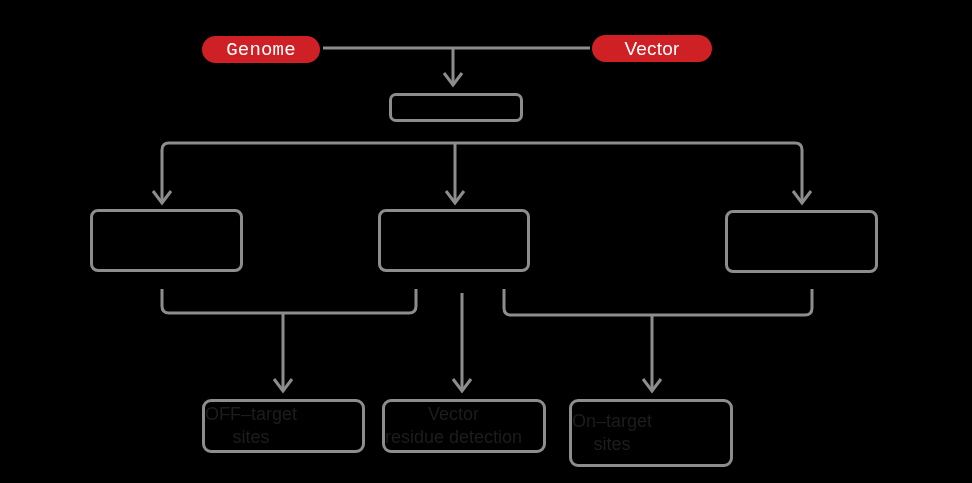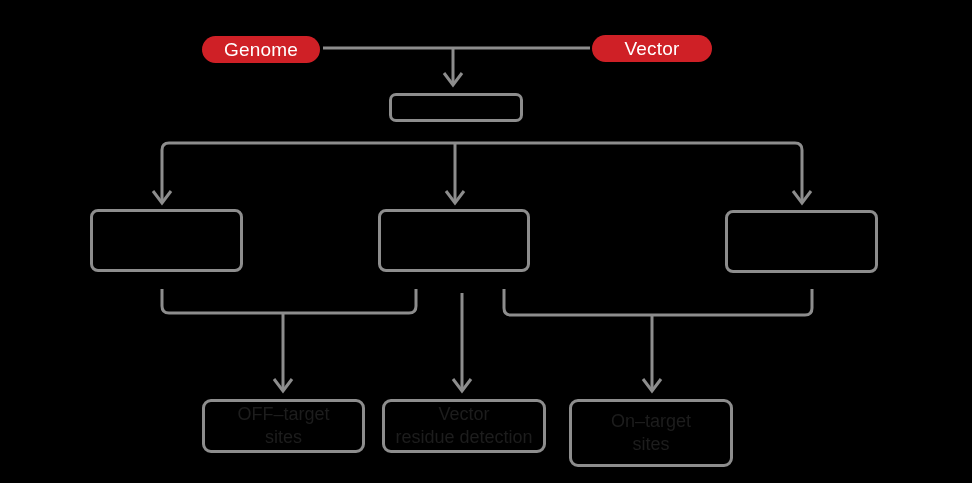--- a/index.html
+++ b/index.html
@@ -23,32 +23,32 @@
   }
   .connectors path{
     stroke:var(--connector-gray);stroke-width:3;fill:none;
     stroke-linecap:butt;stroke-linejoin:miter;
   }
   .pill{
     position:absolute;background:var(--node-red);color:var(--pill-text-white);
     border-radius:14px;display:flex;align-items:center;justify-content:center;
     font-size:19px;letter-spacing:0.2px;
   }
-  .pill-genome{left:202px;top:36px;width:118px;height:27px;}
+  .pill-genome{left:202px;top:36px;width:118px;height:27px;font-family:Liberation Mono, monospace;}
   .pill-vector{left:592px;top:35px;width:120px;height:27px;}
   .node{
     position:absolute;border:3px solid var(--connector-gray);
     border-radius:8px;background:var(--background);
   }
   .node-process{left:389px;top:93px;width:134px;height:29px;border-radius:7px;}
   .node-mid-left{left:90px;top:209px;width:153px;height:63px;}
   .node-mid-center{left:378px;top:209px;width:152px;height:63px;}
   .node-mid-right{left:725px;top:210px;width:153px;height:63px;}
   .node-output{
-    display:flex;align-items:center;justify-content:center;text-align:center;
+    display:flex;align-items:center;text-align:center;
     color:var(--output-text-dark);font-size:18px;line-height:23px;
     white-space:pre-line;border-radius:9px;
   }
   .node-off-target{left:202px;top:399px;width:163px;height:54px;}
   .node-vector-residue{left:382px;top:399px;width:164px;height:54px;}
   .node-on-target{left:569px;top:399px;width:164px;height:68px;}
 </style>
 </head>
 <body>
 

